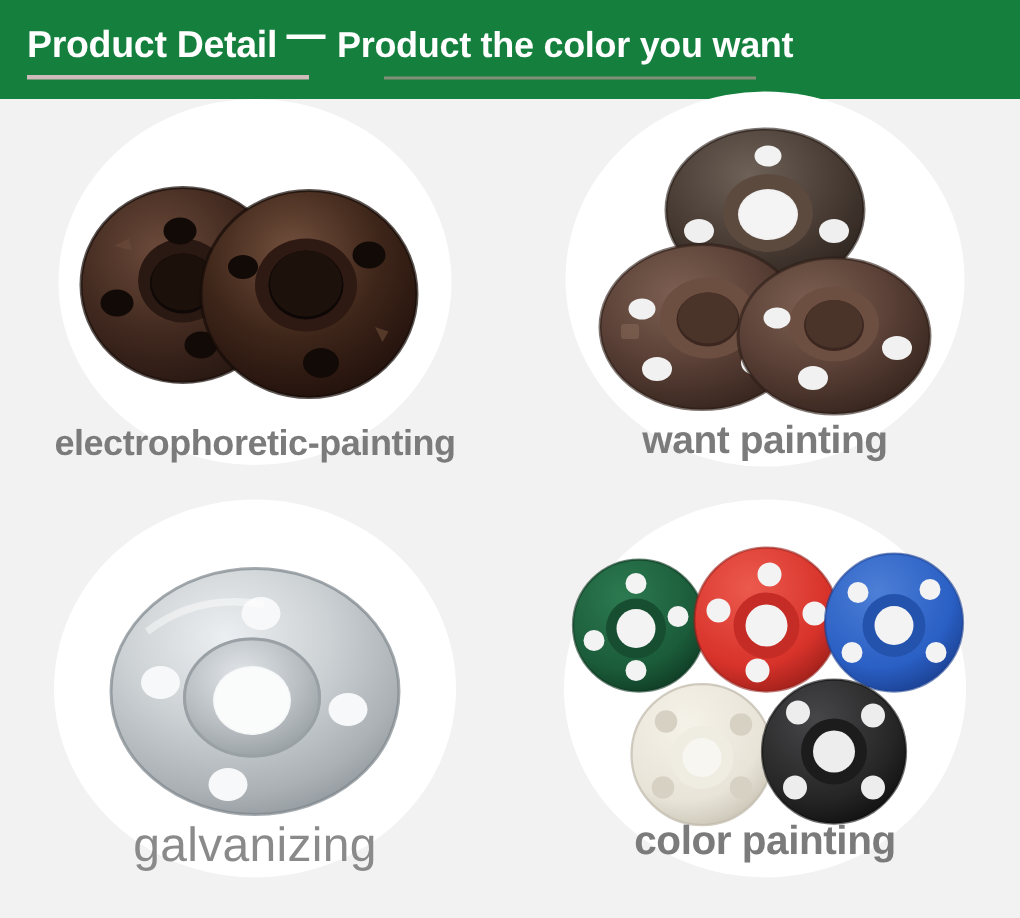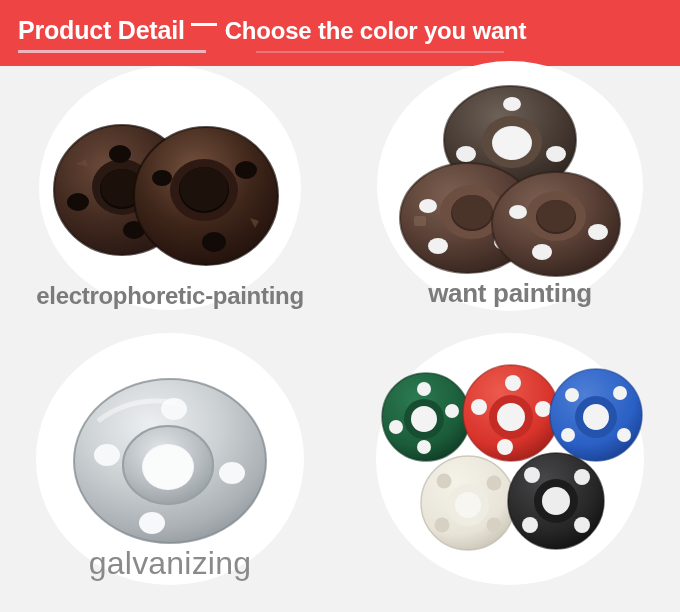--- a/index.html
+++ b/index.html
@@ -21,21 +21,21 @@
     background: #f2f2f2;
   }
 
   
   .banner {
     position: absolute;
     left: 0;
     top: 0;
     width: 680px;
     height: 66px;
-    background: #ef4444;
+    background: #15803d;
     overflow: hidden;
   }
   .banner-inner {
     position: absolute;
     left: 18px;
     top: 16px;
     display: flex;
     align-items: baseline;
     white-space: nowrap;
   }
@@ -141,21 +141,21 @@
 </style>
 </head>
 <body>
 
 <div class="page">
 
   <div class="banner">
     <div class="banner-inner">
       <span class="banner-title">Product Detail</span>
       <span class="banner-dash"></span>
-      <span class="banner-subtitle">Choose the color you want</span>
+      <span class="banner-subtitle">Product the color you want</span>
     </div>
     <div class="banner-underline"></div>
     <div class="banner-underline two"></div>
   </div>
 
   <div class="grid">
 
     <div class="cell c0">
       <div class="disc"></div>
       <svg class="art" viewBox="0 0 280 220">
@@ -365,16 +365,17 @@
           <circle cx="0" cy="0" r="48" fill="url(#ck)"></circle>
           <circle cx="0" cy="0" r="48" fill="none" stroke="#0c0c0c" stroke-width="1.5" opacity="0.6"></circle>
           <circle cx="0" cy="0" r="22" fill="#1c1c1c"></circle>
           <circle cx="0" cy="0" r="14" fill="#ededed"></circle>
           <circle cx="-24" cy="-26" r="8" fill="#ededed"></circle>
           <circle cx="26" cy="-24" r="8" fill="#ededed"></circle>
           <circle cx="-26" cy="24" r="8" fill="#ededed"></circle>
           <circle cx="26" cy="24" r="8" fill="#ededed"></circle>
         </g>
       </svg>
+      <div class="caption">color painting</div>
     </div>
 
   </div>
 </div>
 
 </body></html>

